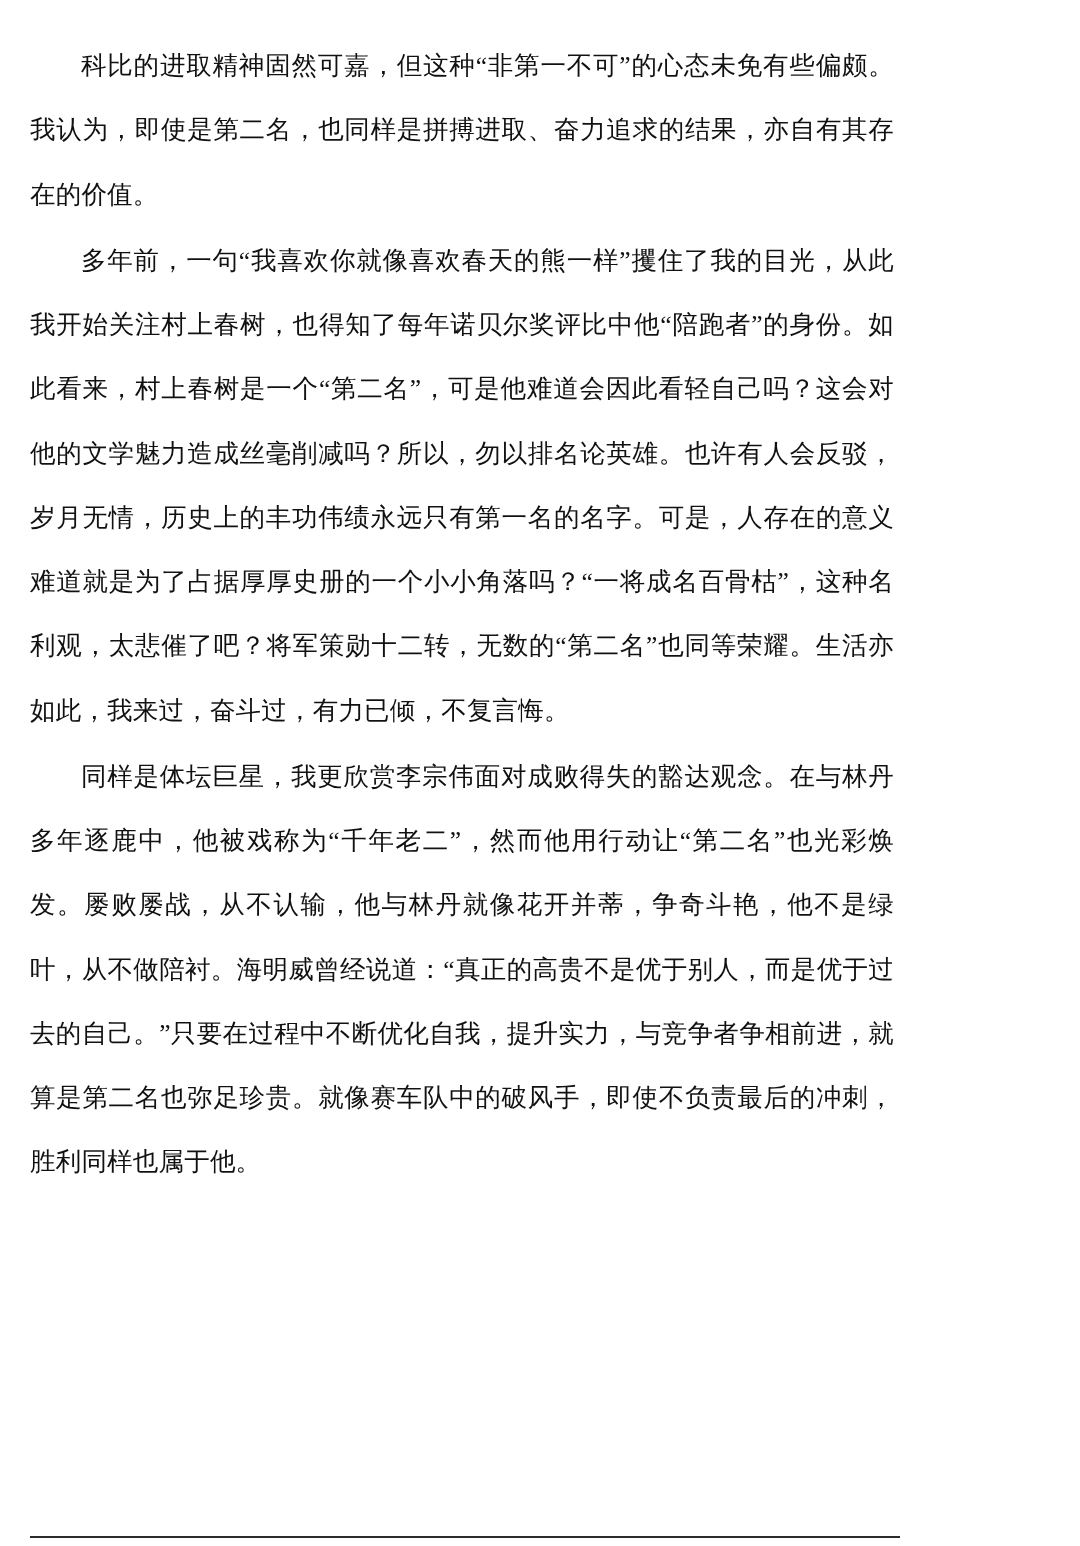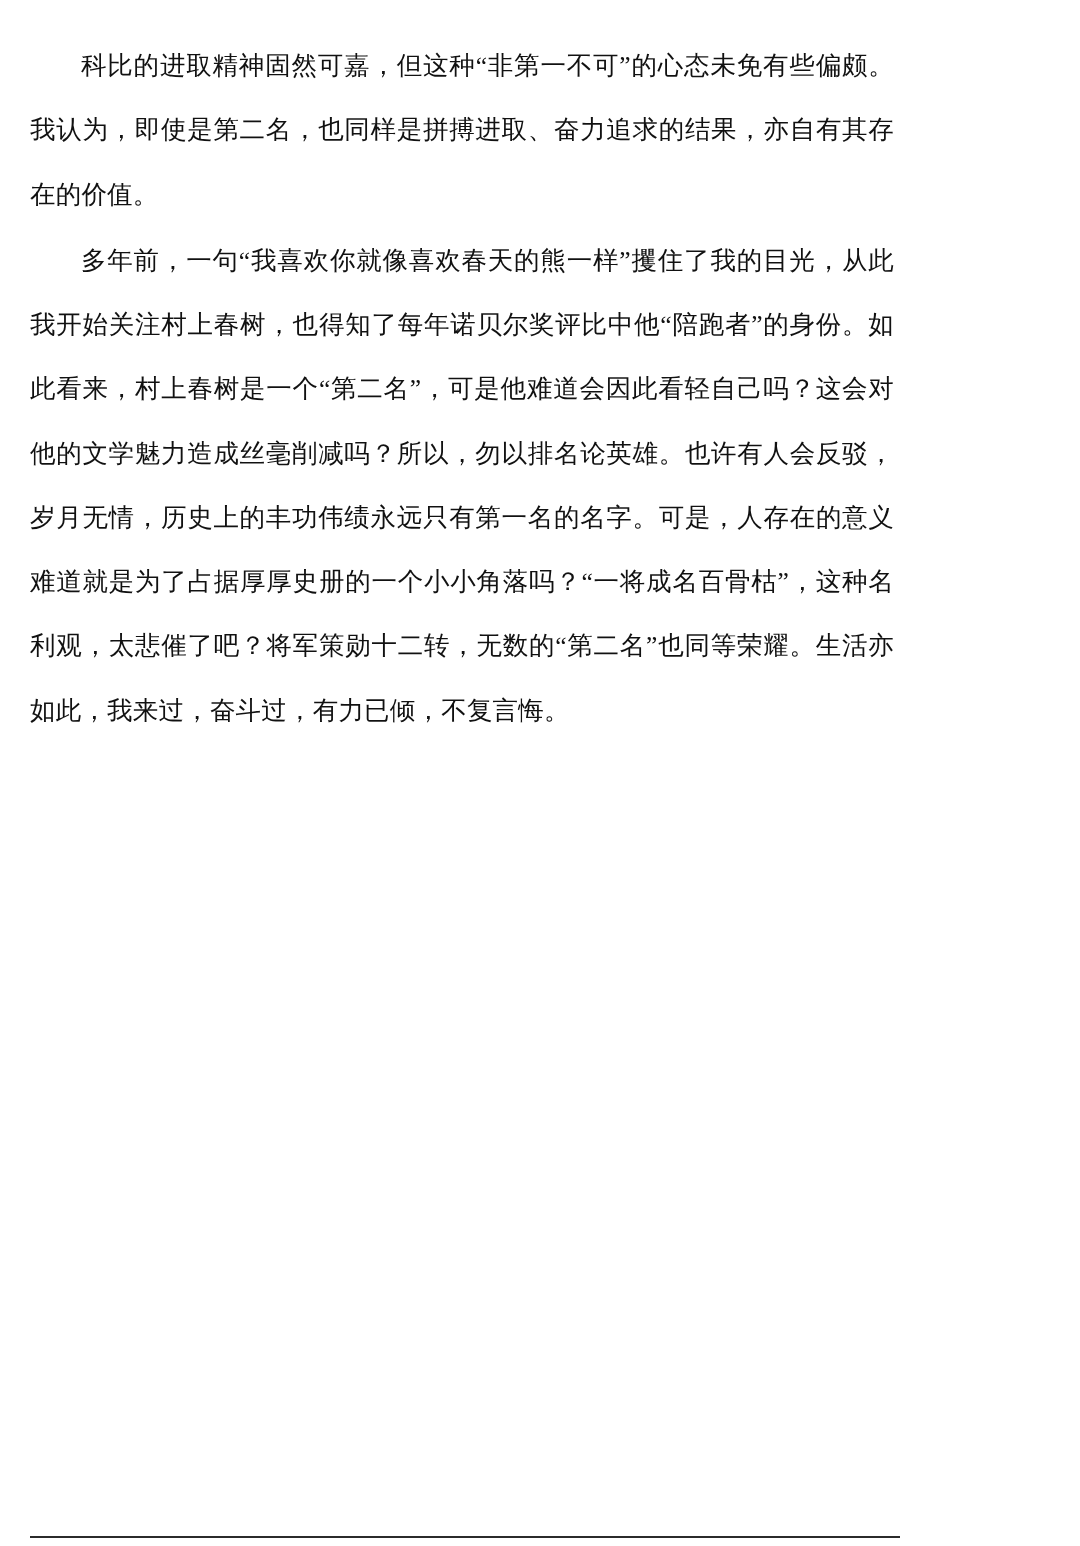--- a/index.html
+++ b/index.html
@@ -45,15 +45,16 @@
     border-top: 2px solid #2b2b2b;
   }
 </style>
 </head>
 <body>
 
 <div class="page">
   <div class="doc-body">
     <p class="para">科比的进取精神固然可嘉，但这种“非第一不可”的心态未免有些偏颇。我认为，即使是第二名，也同样是拼搏进取、奋力追求的结果，亦自有其存在的价值。</p>
     <p class="para">多年前，一句“我喜欢你就像喜欢春天的熊一样”攫住了我的目光，从此我开始关注村上春树，也得知了每年诺贝尔奖评比中他“陪跑者”的身份。如此看来，村上春树是一个“第二名”，可是他难道会因此看轻自己吗？这会对他的文学魅力造成丝毫削减吗？所以，勿以排名论英雄。也许有人会反驳，岁月无情，历史上的丰功伟绩永远只有第一名的名字。可是，人存在的意义难道就是为了占据厚厚史册的一个小小角落吗？“一将成名百骨枯”，这种名利观，太悲催了吧？将军策勋十二转，无数的“第二名”也同等荣耀。生活亦如此，我来过，奋斗过，有力已倾，不复言悔。</p>
+    <p class="para">同样是体坛巨星，我更欣赏李宗伟面对成败得失的豁达观念。在与林丹多年逐鹿中，他被戏称为“千年老二”，然而他用行动让“第二名”也光彩焕发。屡败屡战，从不认输，他与林丹就像花开并蒂，争奇斗艳，他不是绿叶，从不做陪衬。海明威曾经说道：“真正的高贵不是优于别人，而是优于过去的自己。”只要在过程中不断优化自我，提升实力，与竞争者争相前进，就算是第二名也弥足珍贵。就像赛车队中的破风手，即使不负责最后的冲刺，胜利同样也属于他。</p>
   </div>
   <div class="bottom-rule"></div>
 </div>
 
 </body></html>

